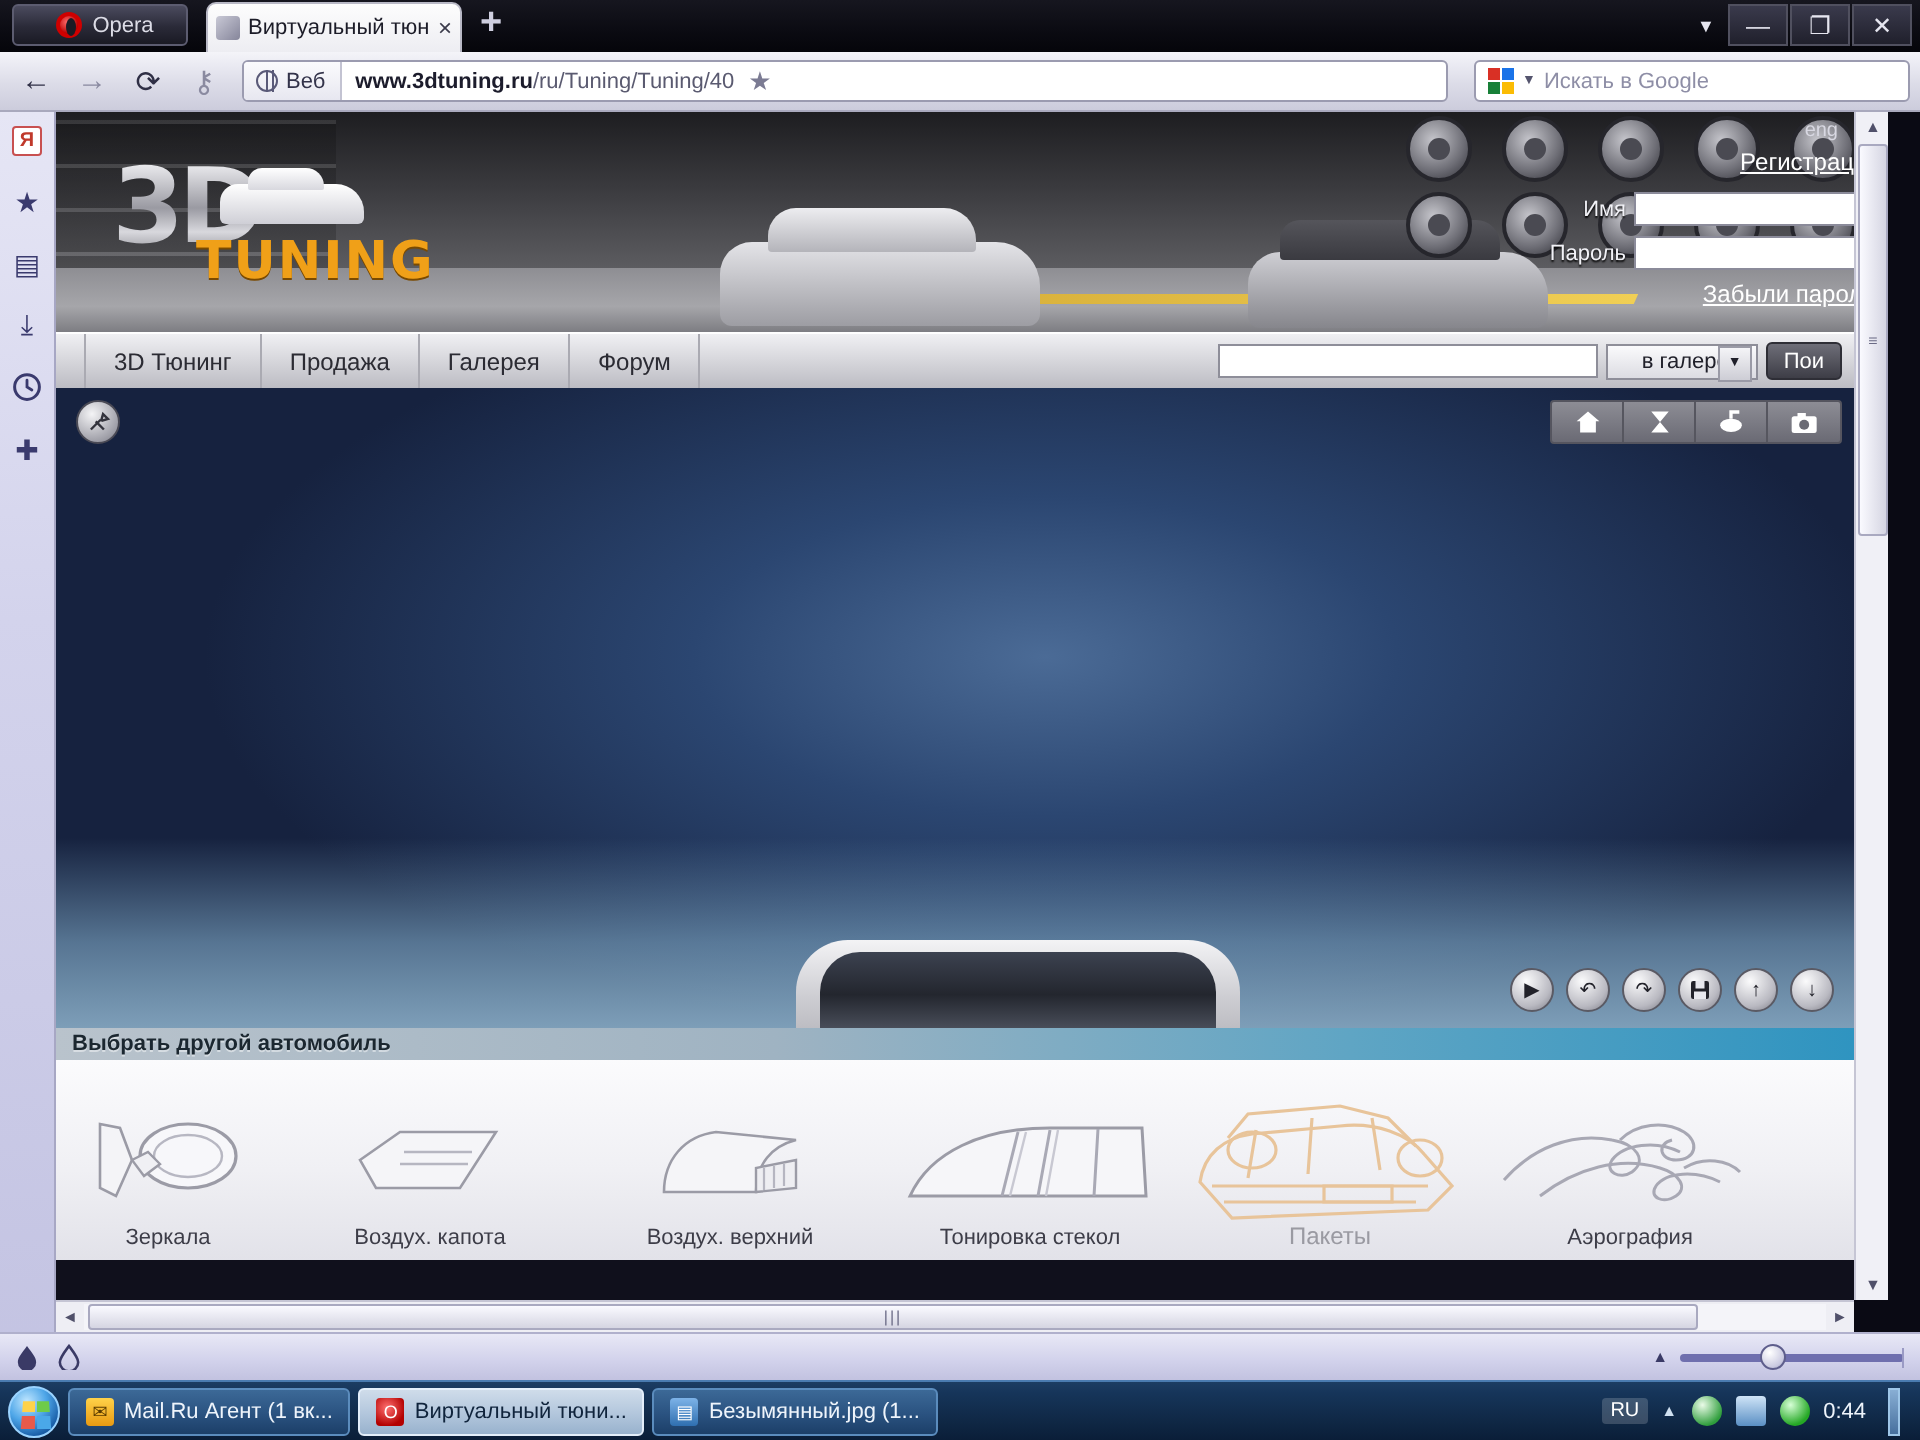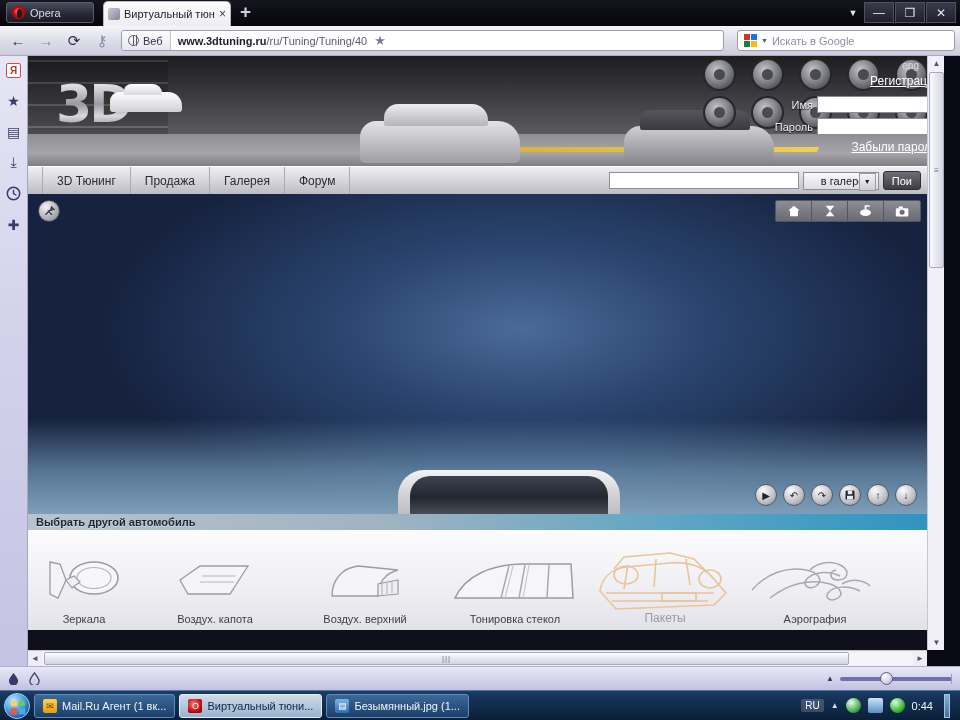--- a/index.html
+++ b/index.html
@@ -15,21 +15,21 @@
   .win-titlebar {
     position: absolute; left: 0; top: 0; width: 960px; height: 26px;
     background: linear-gradient(180deg,#16161f 0%, #0b0b12 60%, #05050a 100%);
     overflow: hidden;
   }
   .opera-btn {
     position: absolute; left: 6px; top: 2px; width: 88px; height: 21px;
     background: linear-gradient(180deg,#4b4b5e 0%, #2a2a38 55%, #1a1a24 100%);
     border: 1px solid #5c5c70; border-radius: 3px;
     display: flex; align-items: center; gap: 5px; padding-left: 5px;
-    color: #dcdce6; font-size: 11px;
+    color: #dcdce6; font-size: 11px; justify-content: center;
   }
   .opera-o {
     width: 13px; height: 13px; border-radius: 50%;
     background: radial-gradient(circle at 40% 35%, #ff6b6b, #b80000 70%);
     border: 2px solid #cf0000; position: relative; flex: 0 0 auto;
   }
   .opera-o::after{content:"";position:absolute;left:3px;top:1px;width:5px;height:9px;border-radius:50%;background:#1b1b24;}
   .tab {
     position: absolute; left: 103px; top: 1px; width: 128px; height: 25px;
     background: linear-gradient(180deg,#fdfdfd 0%, #ededf2 100%);
@@ -469,20 +469,21 @@
         <div class="w" style="left:6px;top:38px"></div>
           <div class="w" style="left:54px;top:38px"></div>
         <div class="w" style="left:102px;top:38px"></div>
           <div class="w" style="left:150px;top:38px"></div>
         <div class="w" style="left:198px;top:38px"></div>
       </div>
 
       <div class="hdr-logo">
         <div class="logo-3d">3D</div>
         <div class="logo-car"></div>
+        <div class="logo-tuning">TUNING</div>
       </div>
 
       <div class="login-block">
         <a class="eng-link">eng</a>
         <a class="reg-link">Регистрац</a>
         <div class="login-row r1">
           <label>Имя</label>
           <input type="text" value="" style="">
         </div>
         <div class="login-row r2">

